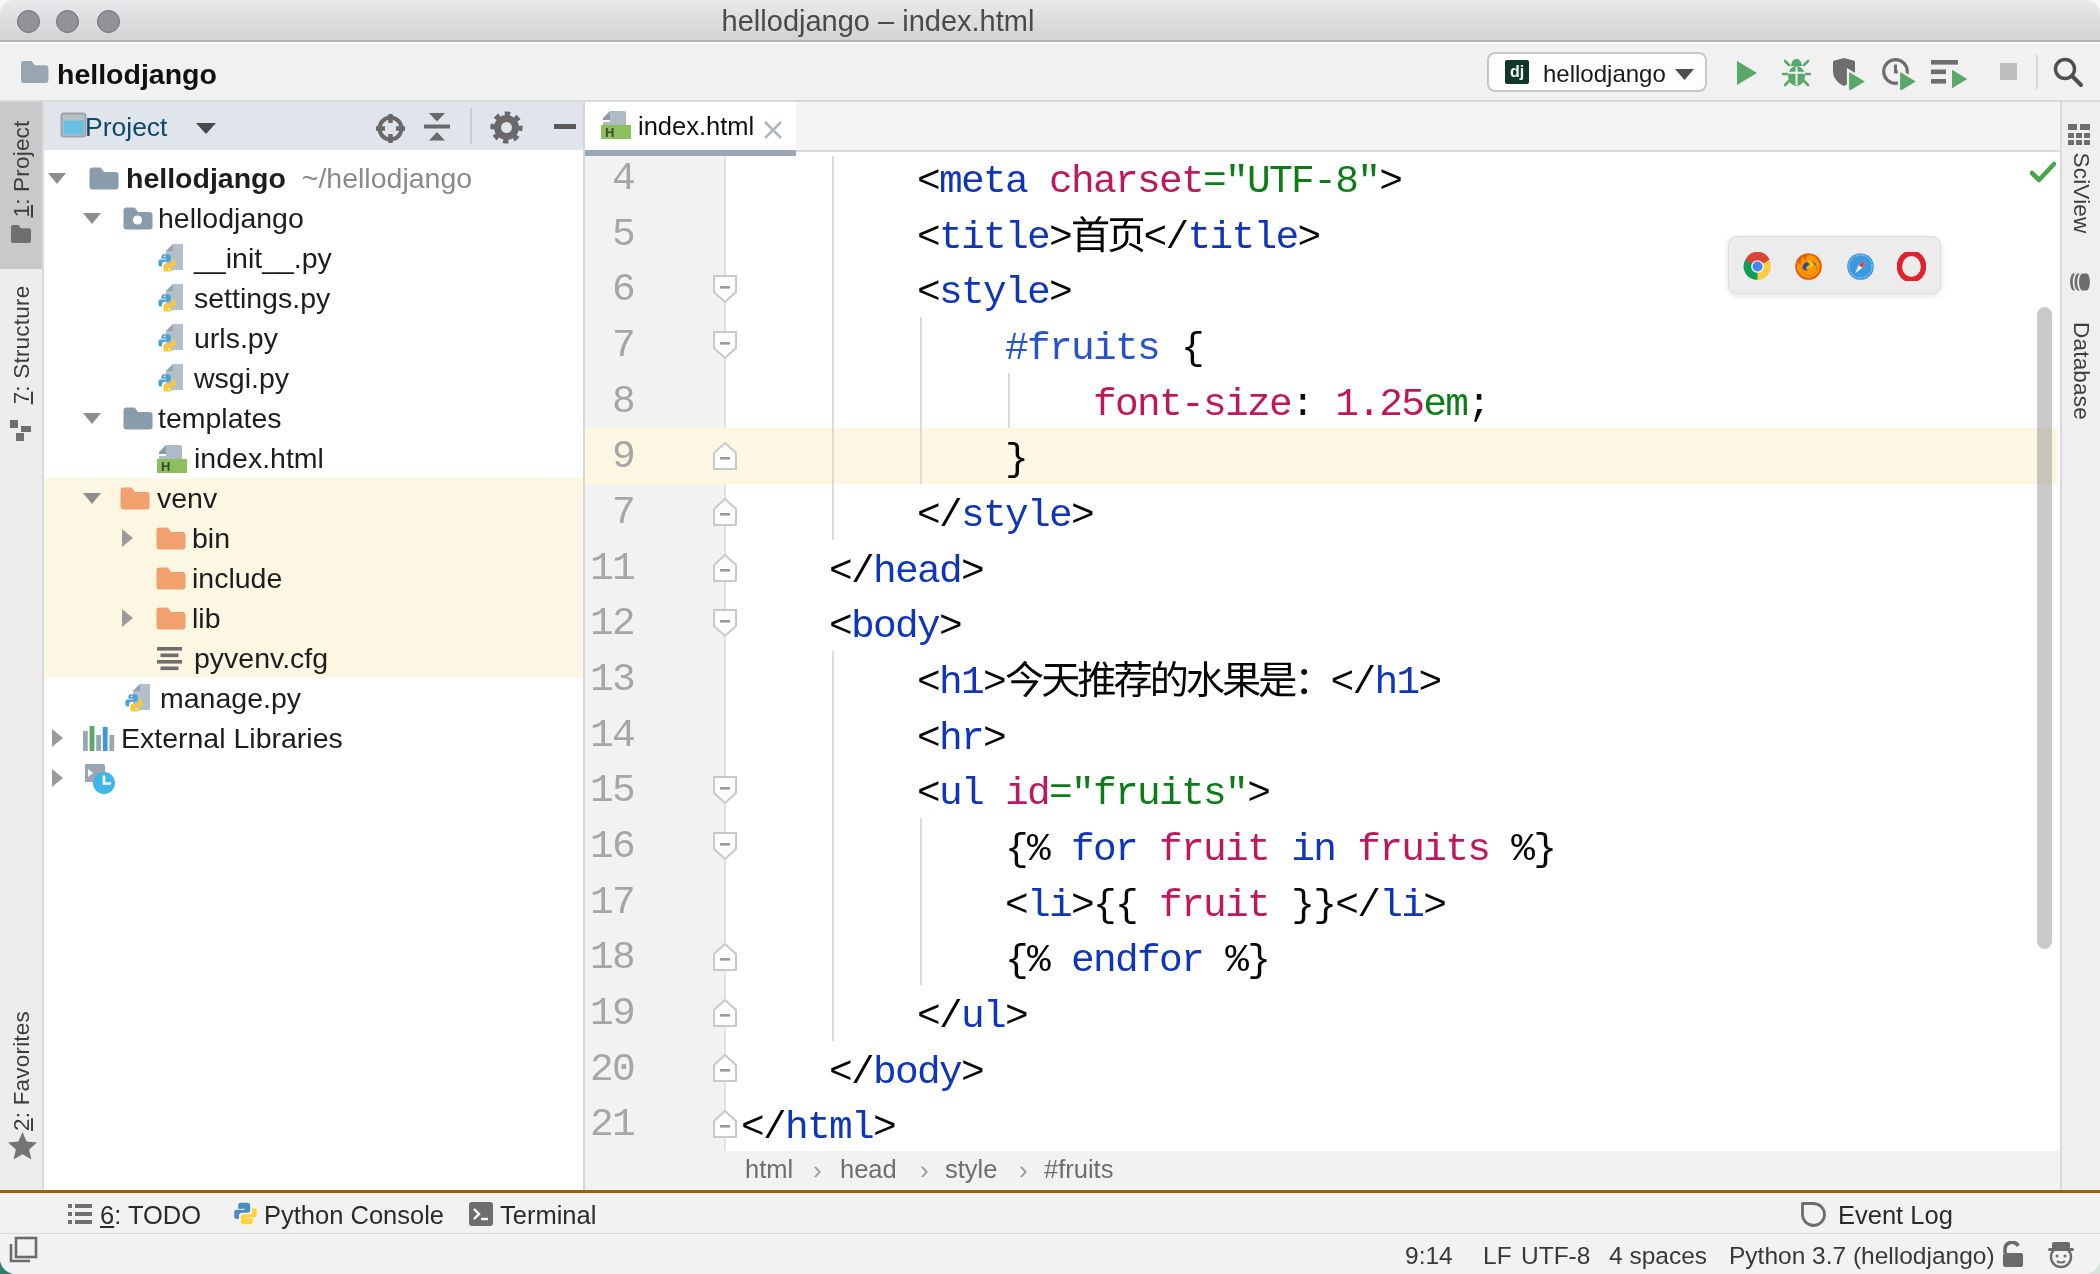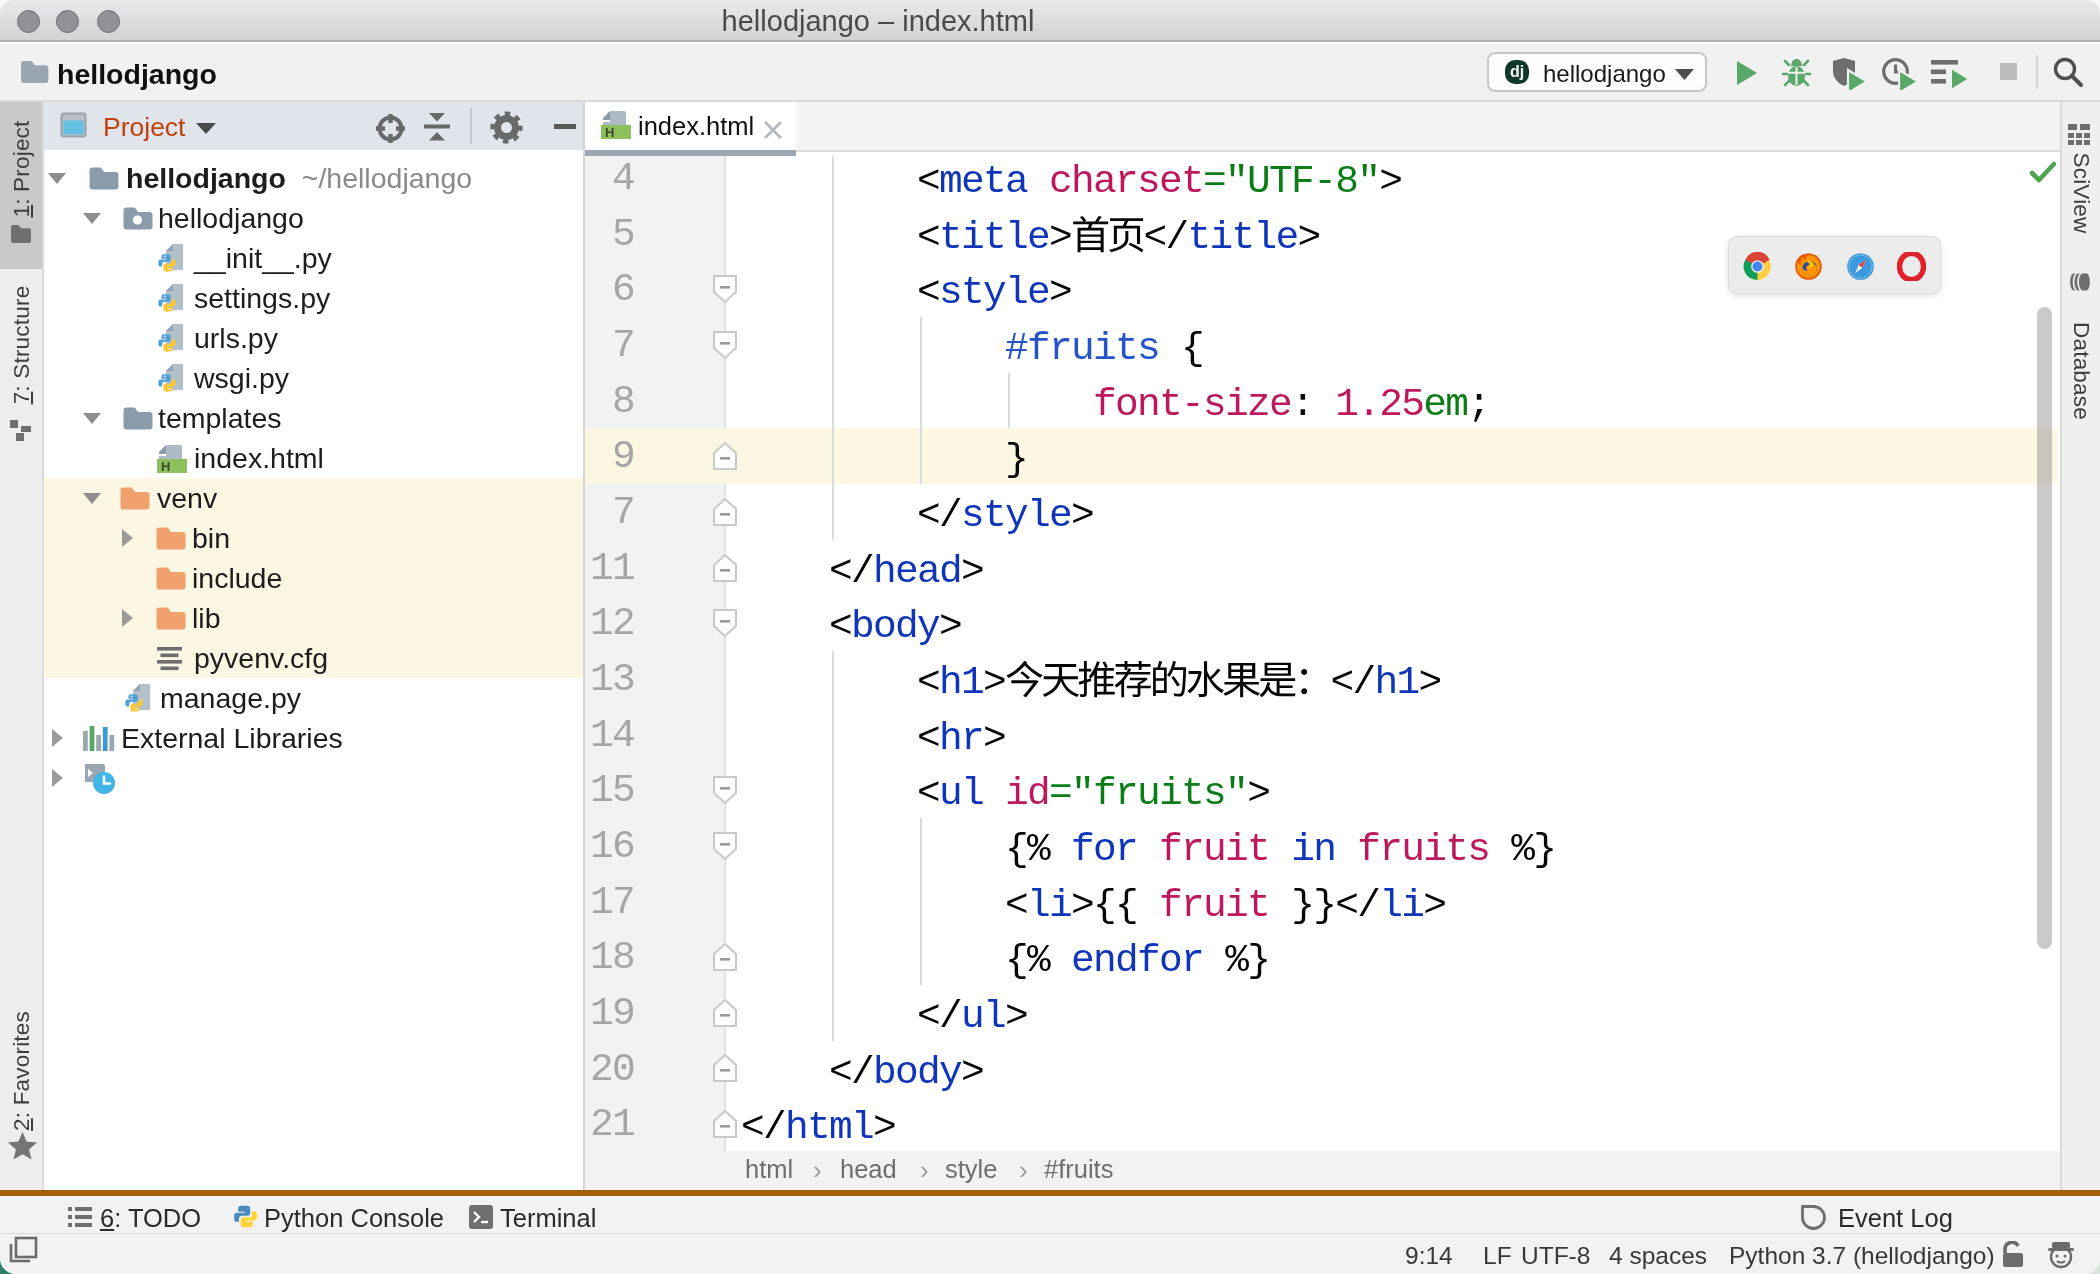--- a/index.html
+++ b/index.html
@@ -7,21 +7,21 @@
 .corner{position:absolute;width:36px;height:36px;z-index:0}
 .abs{position:absolute}
 
 #title{position:absolute;left:0;top:0;width:2100px;height:42px;background:linear-gradient(#E9E8EA,#D3D2D4);border-bottom:2px solid #B2B1B3}
 #title .tl{position:absolute;top:9.5px;width:23px;height:23px;border-radius:50%;background:#939198;border:1.5px solid #706E75}
 #titletext{position:absolute;top:5px;left:0;width:1756px;text-align:center;font-size:29px;color:#4A4A4A}
 
 #toolbar{position:absolute;left:0;top:44px;width:2100px;height:58px;background:#F1F1F1;border-bottom:2px solid #D9D9D9}
 #pname{position:absolute;left:57px;top:14px;font-size:28.5px;font-weight:bold;color:#101010}
 #combo{position:absolute;left:1487px;top:8px;width:220px;height:40px;background:#FDFDFD;border:2px solid #C7C7C7;border-radius:8px}
-#combo .djb{position:absolute;left:16px;top:6px;width:24px;height:24px;background:#10382A;border-radius:10px;color:#F6F9F7;font-size:16px;font-weight:bold;text-align:center;line-height:24px}
+#combo .djb{position:absolute;left:16px;top:6px;width:24px;height:24px;background:#10382A;border-radius:2px;color:#F6F9F7;font-size:16px;font-weight:bold;text-align:center;line-height:24px}
 #combo .ctx{position:absolute;left:54px;top:6px;font-size:24px;color:#191919}
 
 #lstripe{position:absolute;left:0;top:102px;width:44px;height:1088px;background:#EDEDED;border-right:2px solid #DBDBDB}
 #lpressed{position:absolute;left:0;top:0px;width:42px;height:167px;background:#C9C9C9}
 .vlab{position:absolute;font-size:22.5px;color:#3D3D3D;white-space:nowrap;letter-spacing:0.2px}
 .vl-ccw{transform:translate(-50%,-50%) rotate(-90deg)}
 .vl-cw{transform:translate(-50%,-50%) rotate(90deg)}
 
 #phead{position:absolute;left:44px;top:102px;width:539px;height:48px;background:#E0E4EB}
 #ptree{position:absolute;left:44px;top:150px;width:539px;height:1040px;background:#fff}
@@ -47,21 +47,21 @@
 i.csp{display:inline-block;height:1px}
 #thumb{position:absolute;left:1452px;top:157px;width:15px;height:642px;border-radius:8px;background:rgba(128,128,128,0.42)}
 #popup{position:absolute;left:1143px;top:86px;width:213px;height:58px;background:#ECECEC;border:1px solid #DCDCDC;border-radius:9px;box-shadow:0 2px 6px rgba(0,0,0,0.12)}
 
 #crumbs{position:absolute;left:585px;top:1151px;width:1475px;height:39px;background:#F2F2F2;font-size:25.5px;color:#6E6E6E}
 #crumbs span{position:absolute;top:4px}
 #crumbs .sep{color:#9B9B9B;font-size:26px}
 
 #rstripe{position:absolute;left:2060px;top:102px;width:40px;height:1088px;background:#EFEFEF;border-left:2px solid #DBDBDB}
 
-#botbar{position:absolute;left:0;top:1190px;width:2100px;height:43px;background:#F2F2F2;border-top:6px solid #a16207;font-size:25.5px;color:#2B2B2B}
+#botbar{position:absolute;left:0;top:1190px;width:2100px;height:43px;background:#F2F2F2;border-top:3px solid #a16207;font-size:25.5px;color:#2B2B2B}
 #botbar span{position:absolute;top:8px}
 #status{position:absolute;left:0;top:1233px;width:2100px;height:41px;background:#F2F2F2;border-top:1px solid #DADADA;font-size:24.5px;color:#383838}
 #status span{position:absolute;top:8px}
 </style></head>
 <body>
 <div class="corner" style="left:0;top:0;background:#F7F7F7"></div>
 <div class="corner" style="right:0;top:0;background:#F7F7F7"></div>
 <div class="corner" style="left:0;bottom:0;background:#2E7F69"></div>
 <div class="corner" style="right:0;bottom:0;background:#D8E3DC"></div>
 <div id="win">
@@ -133,21 +133,21 @@
     <div class="vlab vl-ccw" style="left:22px;top:969px"><u>2</u>: Favorites</div>
     <svg class="abs" style="left:8px;top:1030px" width="29" height="28" viewBox="0 0 29 28">
         <path d="M14.5,0 L18.6,9.6 L29,10.5 L21.1,17.4 L23.5,27.6 L14.5,22.2 L5.5,27.6 L7.9,17.4 L0,10.5 L10.4,9.6 Z" fill="#757575"></path>
       </svg>
   </div>
   <div id="phead">
     <svg class="abs" style="left:16px;top:10px" width="27" height="26" viewBox="0 0 27 26">
         <rect x="1.5" y="1.5" width="24" height="23" rx="2.5" fill="#B9C0C7" stroke="#9CA3AA" stroke-width="2"></rect>
         <rect x="3.5" y="8.5" width="20" height="14" fill="#64C1E4"></rect>
       </svg>
-    <div class="abs" style="left:59px;top:10px;font-size:26.5px;color:#c2410c">Project</div>
+    <div class="abs" style="left:41px;top:10px;font-size:26.5px;color:#0c4a6e">Project</div>
     <svg class="abs" style="left:152px;top:21px" width="20" height="11" viewBox="0 0 20 11">
         <path d="M0,0 h20 l-10,11 z" fill="#4A4A4A"></path>
       </svg>
     <svg class="abs" style="left:331px;top:11px" width="31" height="31" viewBox="0 0 31 31" stroke="#696969" fill="none">
         <circle cx="15.5" cy="15.5" r="11" stroke-width="4"></circle>
         <path d="M15.5,1 v9 M15.5,21 v9 M1,15.5 h9 M21,15.5 h9" stroke-width="4.4"></path>
       </svg>
     <svg class="abs" style="left:380px;top:11px" width="26" height="30" viewBox="0 0 26 30" fill="#696969">
         <path d="M5,0 h16 l-8,8.5 z"></path>
         <rect x="0" y="11.5" width="26" height="4"></rect>

